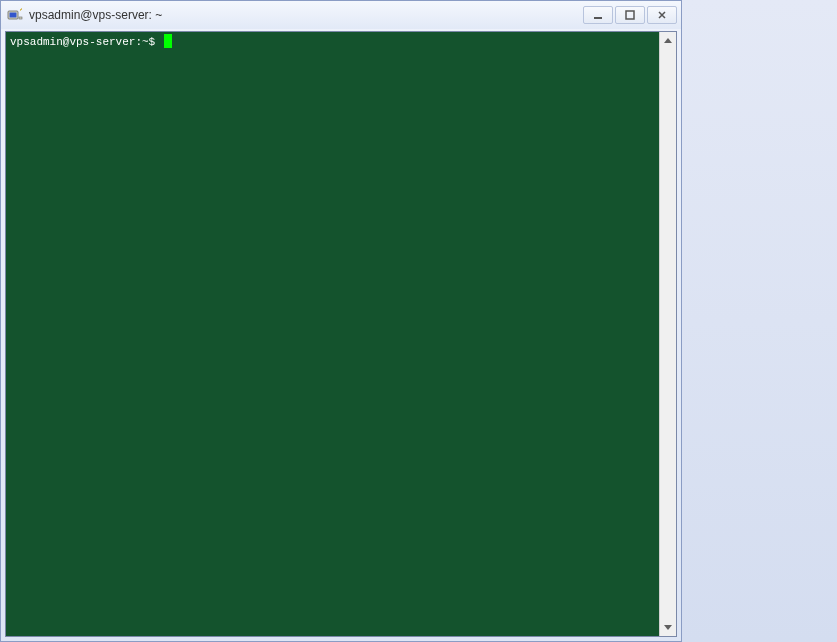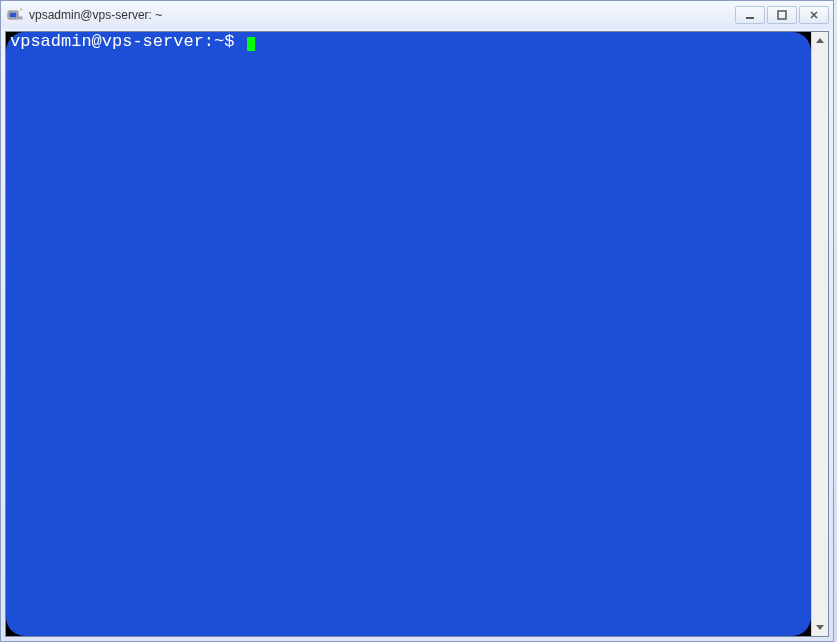--- a/index.html
+++ b/index.html
@@ -5,21 +5,21 @@
     * { margin: 0; padding: 0; box-sizing: border-box; }
     body {
       width: 837px;
       height: 642px;
       background: linear-gradient(to bottom, #e4e9f6, #d4ddf0);
       font-family: "Segoe UI", Tahoma, sans-serif;
       font-size: 12px;
       overflow: hidden;
     }
     .window {
-      width: 834px;
+      width: 682px;
       height: 642px;
       border: 1px solid #8a9cc4;
       background: linear-gradient(to bottom, #eef2fb 0%, #dde5f5 100%);
       display: flex;
       flex-direction: column;
       justify-content: center;
     }
     .titlebar {
       height: 28px;
       display: flex;
@@ -60,29 +60,28 @@
     .client-area {
       flex: 1;
       margin: 2px 4px 4px 4px;
       border: 1px solid #7a88a8;
       display: flex;
       background: #000;
       position: relative;
     }
     .terminal {
       flex: 1;
-      background: #1d4ed8;
+      background: #14532d;
       color: #fff;
       font-family: "Courier New", "Lucida Console", monospace;
-      font-size: 17px;
+      font-size: 11px;
       line-height: 16px;
       padding: 2px 4px;
       white-space: pre;
       position: relative;
-      border-radius: 19px;
     }
     .prompt-line { display: inline; }
     .cursor {
       display: inline-block;
       width: 8px;
       height: 14px;
       background: #00ff00;
       vertical-align: text-bottom;
       margin-left: 2px;
     }

